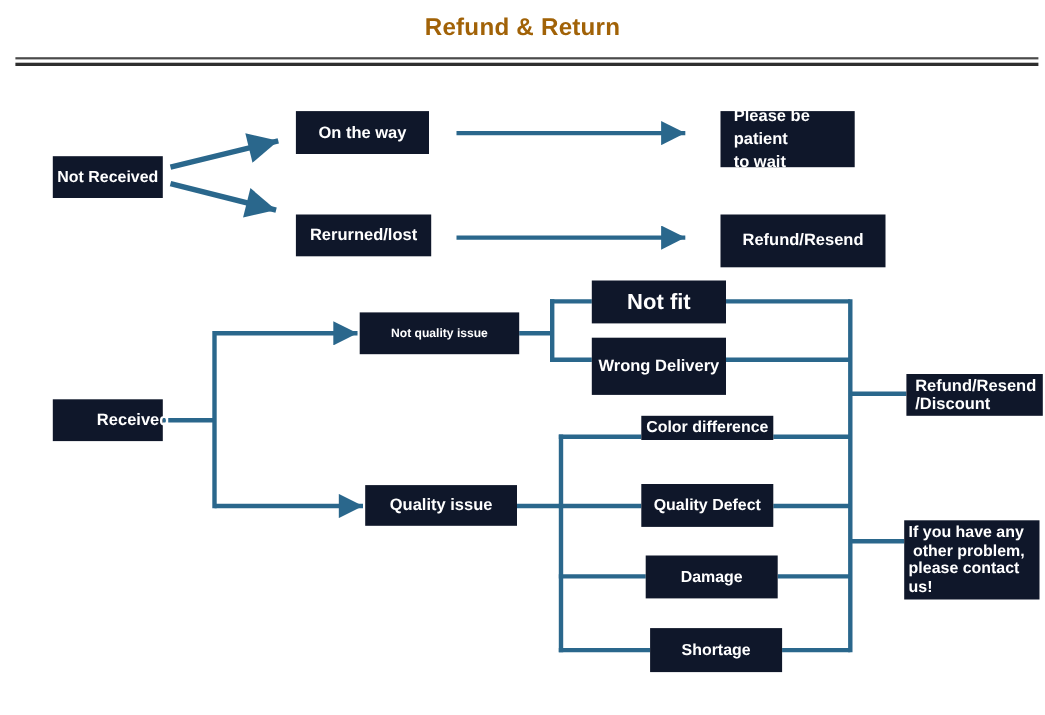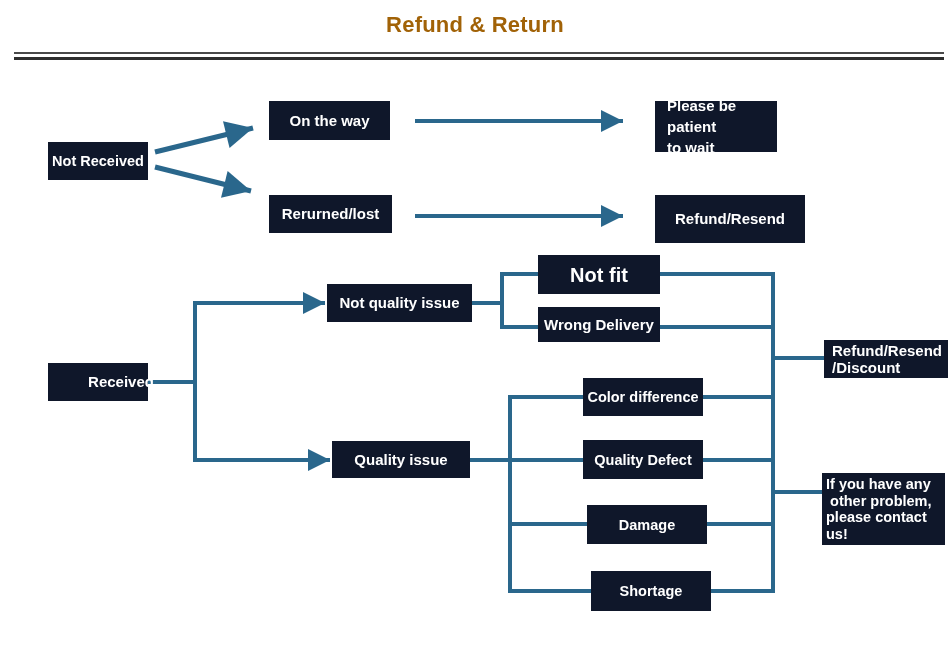--- a/index.html
+++ b/index.html
@@ -36,25 +36,25 @@
     line-height:18px;
   }
   .node .lbl{display:block;}
   .node-left{justify-content:flex-start;text-align:left;}
   #n-not-received{left:48px;top:142px;width:100px;height:38px;}
   #n-on-the-way{left:269px;top:101px;width:121px;height:39px;font-size:15px;}
   #n-returned-lost{left:269px;top:195px;width:123px;height:38px;font-size:15px;}
   #n-please-patient{left:655px;top:101px;width:122px;height:51px;font-size:15px;line-height:21px;padding-left:12px;}
   #n-refund-resend{left:655px;top:195px;width:150px;height:48px;font-size:15px;}
   #n-received{left:48px;top:363px;width:100px;height:38px;font-size:15px;padding-left:46px;}
-  #n-not-quality-issue{left:327px;top:284px;width:145px;height:38px;font-size:15px;}
+  #n-not-quality-issue{left:327px;top:284px;width:145px;height:38px;font-size:11px;}
   #n-quality-issue{left:332px;top:441px;width:138px;height:37px;font-size:15px;}
   #n-not-fit{left:538px;top:255px;width:122px;height:39px;font-size:20px;}
-  #n-wrong-delivery{left:538px;top:307px;width:122px;height:35px;font-size:15px;}
-  #n-color-difference{left:583px;top:378px;width:120px;height:38px;}
+  #n-wrong-delivery{left:538px;top:307px;width:122px;height:52px;font-size:15px;}
+  #n-color-difference{left:583px;top:378px;width:120px;height:22px;}
   #n-quality-defect{left:583px;top:440px;width:120px;height:39px;}
   #n-damage{left:587px;top:505px;width:120px;height:39px;}
   #n-shortage{left:591px;top:571px;width:120px;height:40px;}
   #n-rrd{left:824px;top:340px;width:124px;height:38px;font-size:15px;line-height:17px;padding-left:8px;}
   #n-contact{left:822px;top:473px;width:123px;height:72px;font-size:14.5px;line-height:16.5px;padding-left:4px;align-items:flex-start;padding-top:3px;}
 </style>
 </head>
 <body>
 
 <div class="canvas">

